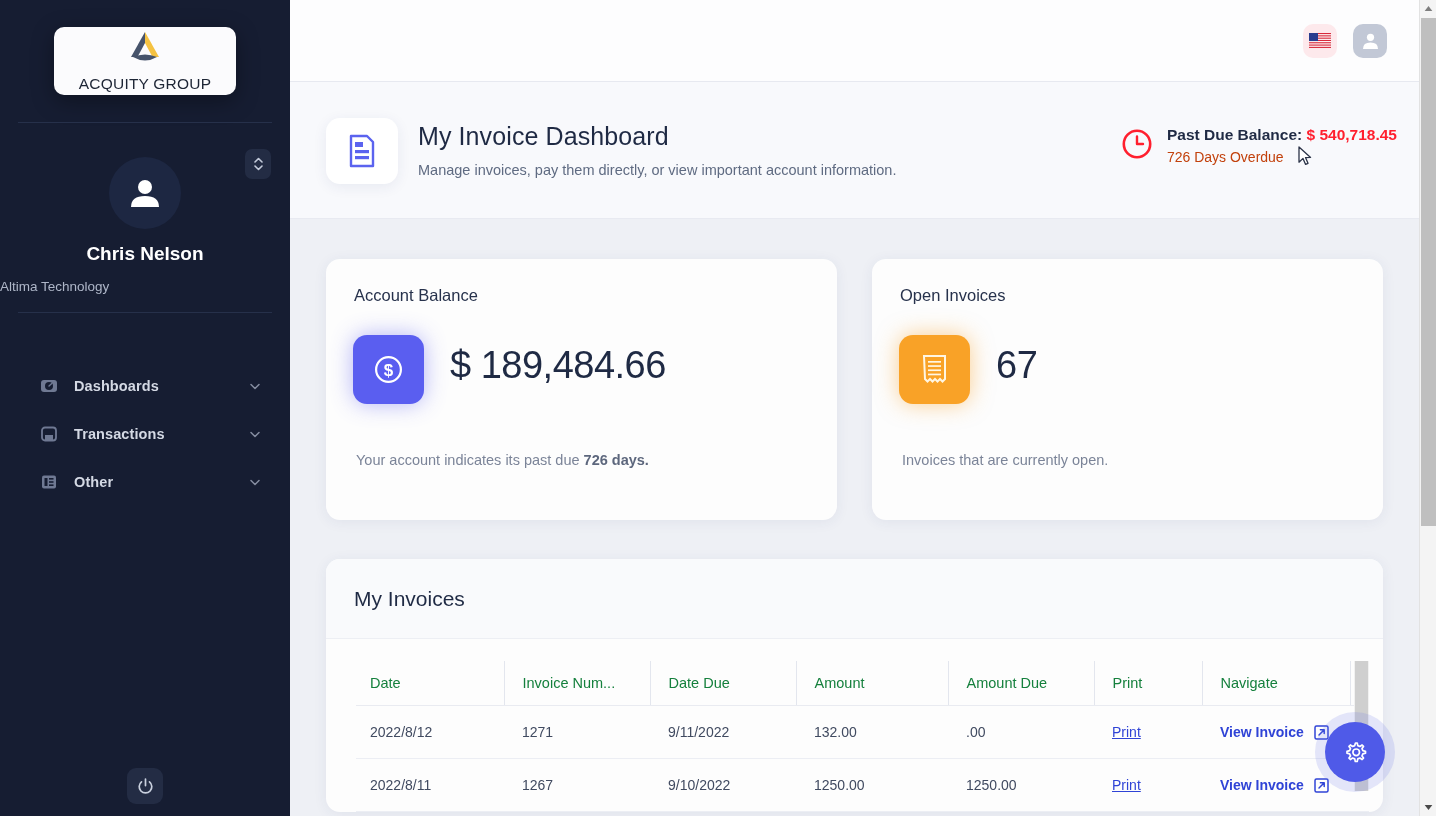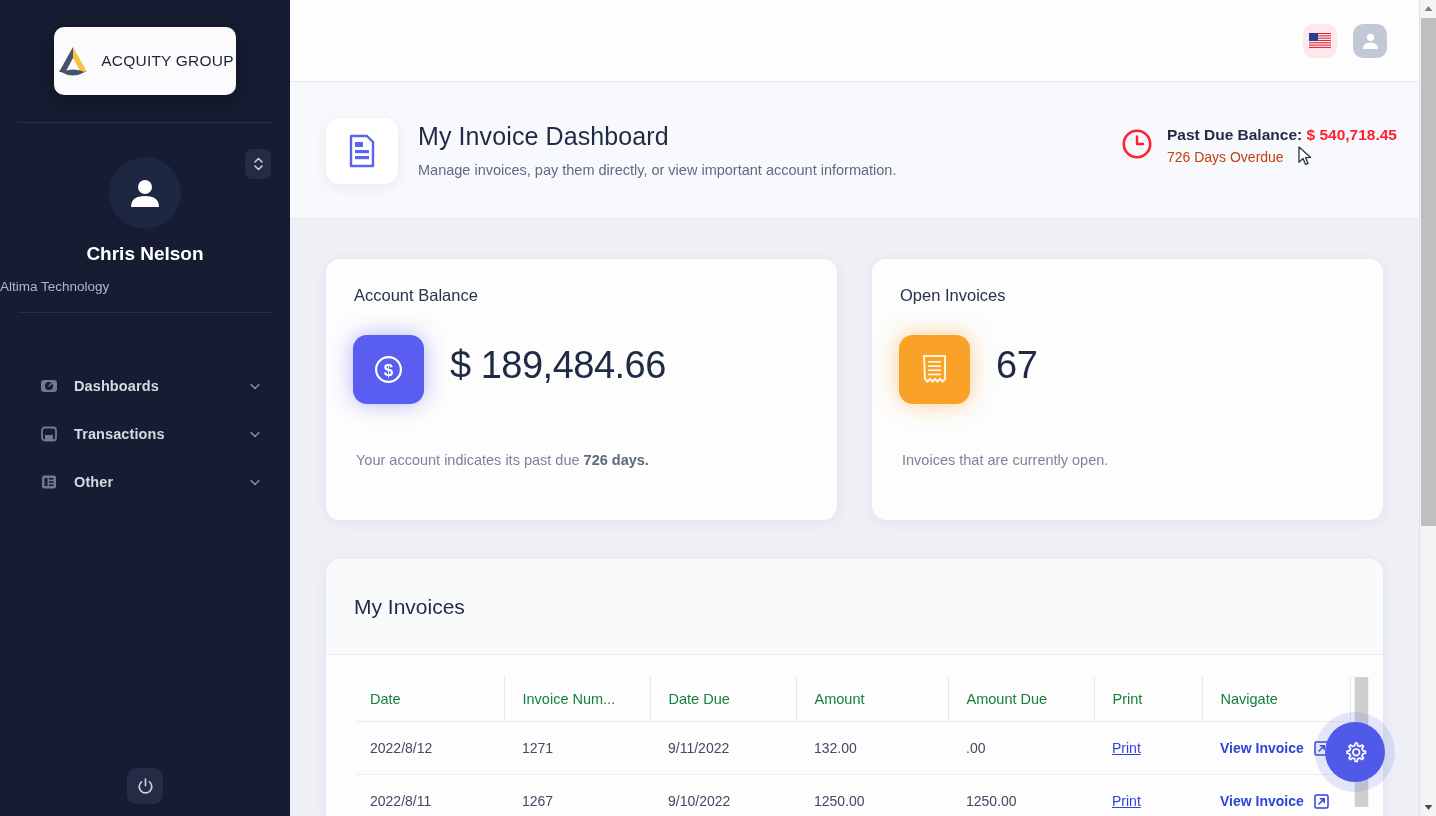--- a/index.html
+++ b/index.html
@@ -19,20 +19,21 @@
     flex: 0 0 290px;
   }
   .logo-card {
     position: absolute; left: 54px; top: 27px;
     width: 182px; height: 68px;
     background: #fbfbfd;
     border-radius: 10px;
     display: flex; align-items: center; justify-content: center;
     gap: 11px;
     box-shadow: 0 6px 22px rgba(0,0,0,0.35);
+    flex-direction: column;
   }
   .logo-mark { width: 34px; height: 32px; flex: 0 0 34px; }
   .logo-text {
     font-size: 15.5px; letter-spacing: .2px;
     color: #1d2535; font-weight: 400;
     white-space: nowrap;
   }
   .sb-divider {
     position: absolute; left: 18px; right: 18px;
     height: 1px; background: #26304a;
@@ -183,21 +184,21 @@
   .stat-foot b { color: #5d677d; }
 
   .invoices-card {
     margin: 39px 36px 0 36px;
     background: #fdfdfd;
     border-radius: 14px;
     box-shadow: 0 2px 14px rgba(40,55,110,0.07);
     overflow: hidden;
   }
   .invoices-head {
-    height: 96px; display: flex; align-items: center;
+    height: 80px; display: flex; align-items: center;
     padding-left: 28px;
     background: #f9fafc;
     border-bottom: 1px solid #edeff4;
   }
   .invoices-head h2 { font-size: 21px; color: #1f2a44; font-weight: normal; }
   .table-wrap { padding: 22px 30px 0 30px; position: relative; }
   table { width: 1010px; border-collapse: collapse; table-layout: fixed; }
   th {
     text-align: left; font-weight: normal;
     font-size: 14.5px; color: #15803d;

